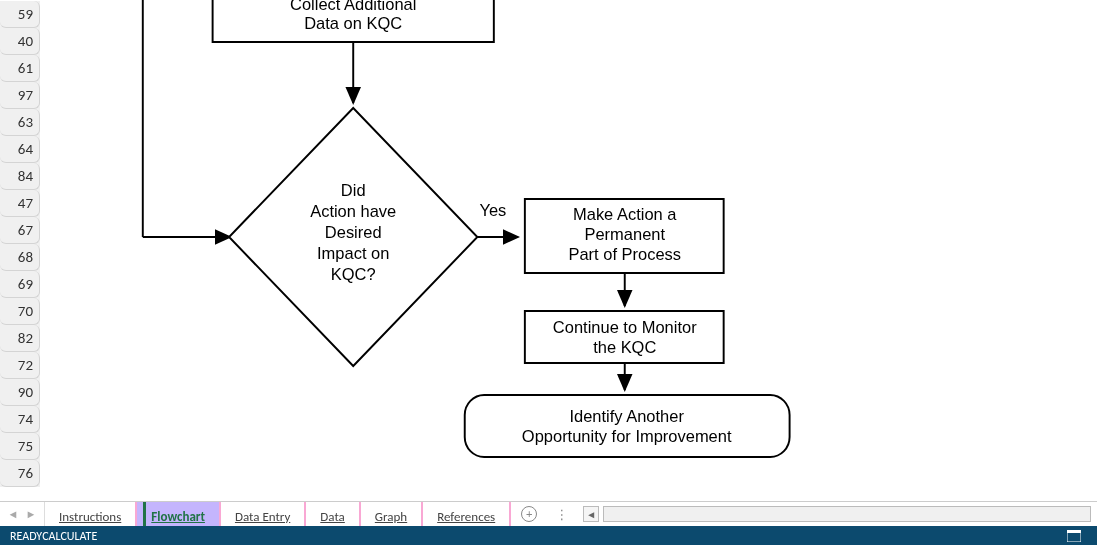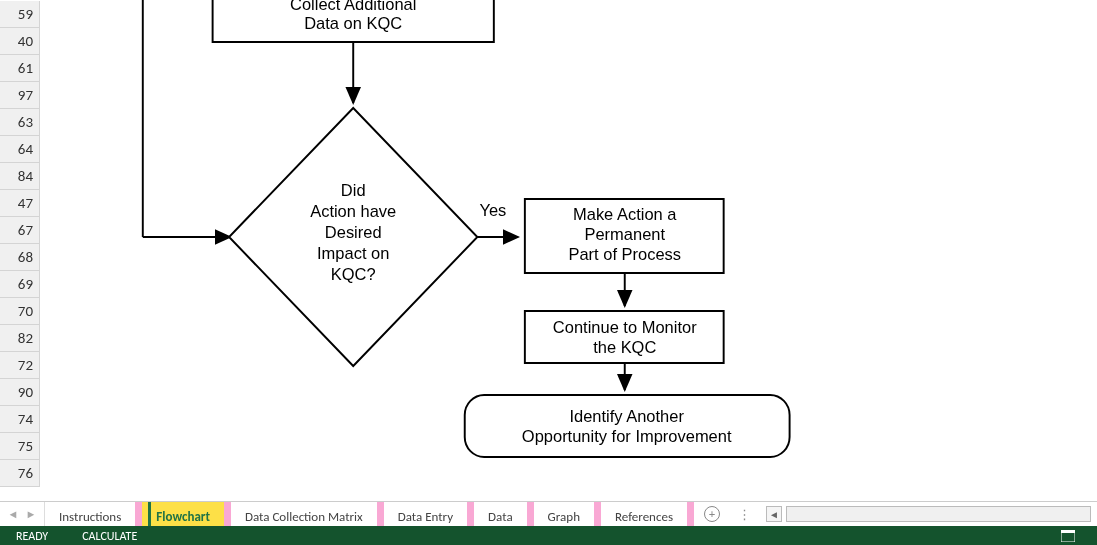--- a/index.html
+++ b/index.html
@@ -26,20 +26,21 @@
       height: 27px;
       display: flex;
       align-items: center;
       justify-content: flex-end;
       padding-right: 6px;
       color: #333;
       font-size: 15px;
       border-bottom: 1px solid #d4d4d4;
       border-right: 1px solid #d4d4d4;
       background: #f0f0f0;
+      border-radius: 6px;
     }
     
     
     .col-headers {
       position: absolute;
       left: 0;
       top: -27px;
       height: 28px;
       display: flex;
       z-index: 6;
@@ -101,32 +102,33 @@
       cursor: default;
       font-size: 11px;
     }
     .tabs {
       display: flex;
       align-items: stretch;
     }
     .tab {
       padding: 4px 14px 0 14px;
       color: #444;
-      border-right: 7px solid #f9a8d4;
+      border-right: 2px solid #f9a8d4;
       background: #fff;
       cursor: pointer;
       display: flex;
       align-items: center;
       position: relative;
+      text-decoration: underline;
     }
     .tab.active {
       font-weight: bold;
       color: #217346;
       border-bottom: 0;
-      background: #fde047;
+      background: #c4b5fd;
     }
     .tab.active::before {
       content: '';
       position: absolute;
       left: 6px;
       top: 0;
       bottom: 0;
       width: 3px;
       background: #217346;
     }
@@ -178,27 +180,27 @@
       position: relative;
     }
     
     
     .status-bar {
       position: absolute;
       left: 0;
       right: 0;
       bottom: 0;
       height: 19px;
-      background: #14532d;
+      background: #0c4a6e;
       color: #fff;
       display: flex;
       align-items: center;
-      padding: 0 16px;
+      padding: 0 10px;
       font-size: 12px;
-      gap: 34px;
+      gap: 0;
     }
     .status-right {
       margin-left: auto;
       display: flex;
       align-items: center;
       gap: 6px;
       padding-right: 4px;
     }
     .view-btn {
       width: 18px;
@@ -299,21 +301,20 @@
 </div>
 
 <div class="sheet-bar">
   <div class="tab-nav">
     <span class="tab-nav-btn">◄</span>
     <span class="tab-nav-btn">►</span>
   </div>
   <div class="tabs">
     <div class="tab">Instructions</div>
     <div class="tab active">Flowchart</div>
-    <div class="tab">Data Collection Matrix</div>
     <div class="tab">Data Entry</div>
     <div class="tab">Data</div>
     <div class="tab">Graph</div>
     <div class="tab">References</div>
   </div>
   <div class="tab-add">
     <span class="tab-add-circle">+</span>
   </div>
   <div class="tab-dots">⋮</div>
   <div class="hscroll-region">

